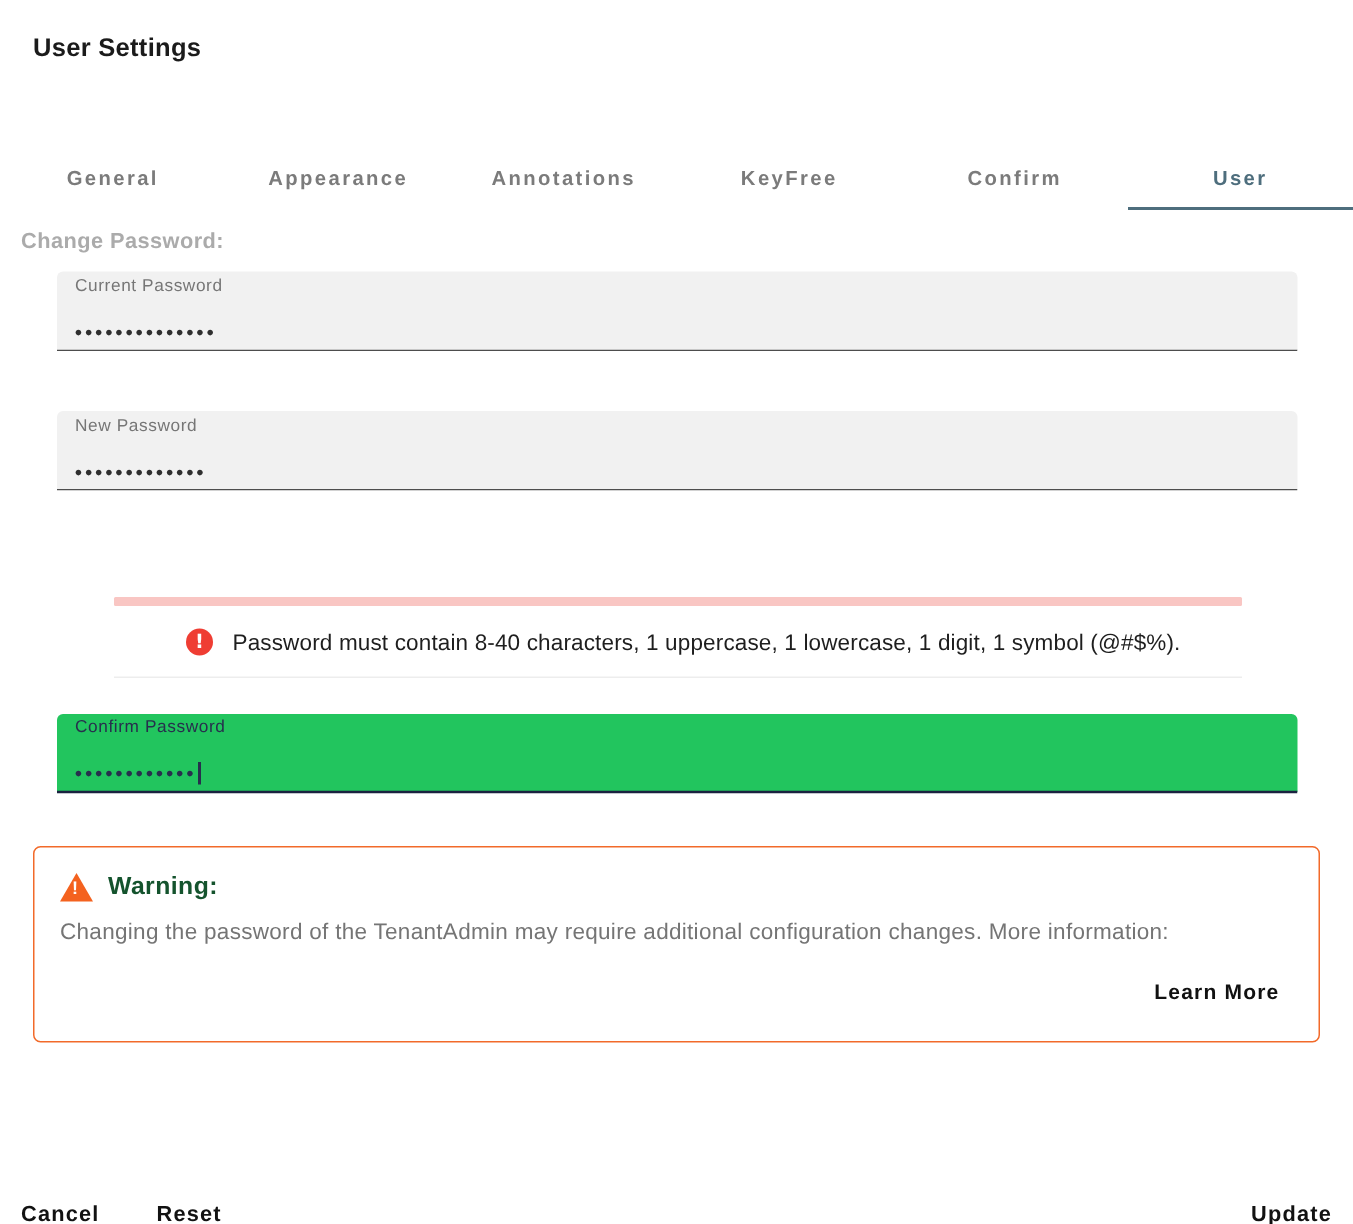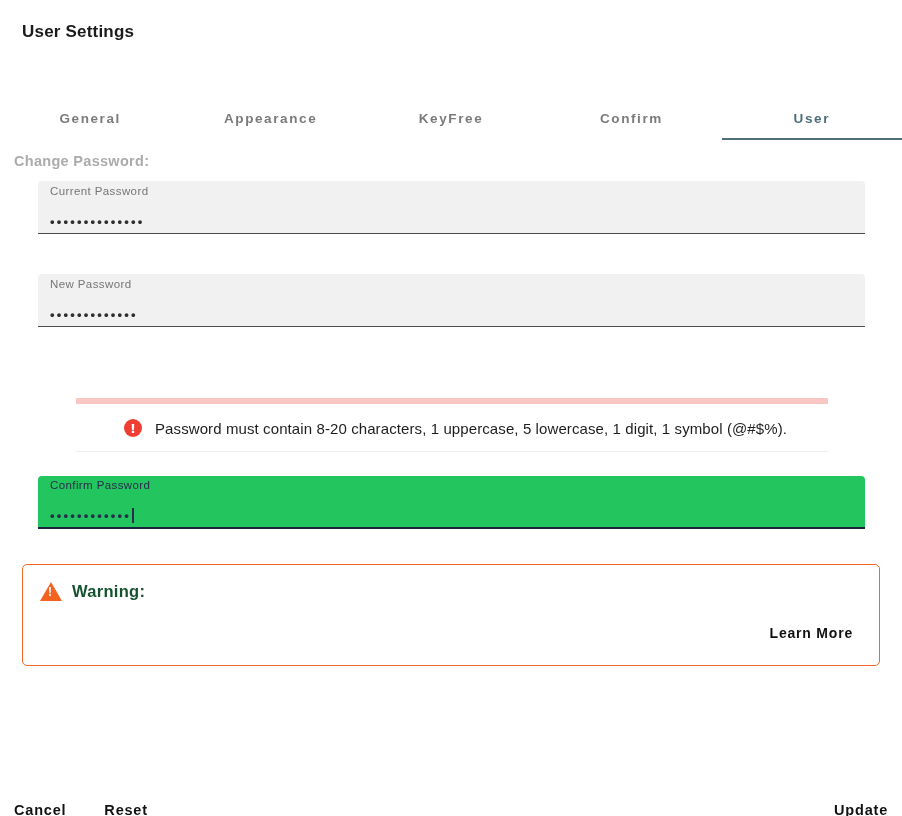--- a/index.html
+++ b/index.html
@@ -171,20 +171,21 @@
 </head>
 <body>
 
 <div class="page">
 
   <div class="page-title">User Settings</div>
 
   <div class="tab-bar">
     <div class="tab">General</div>
     <div class="tab">Appearance</div>
+    <div class="tab">Annotations</div>
     <div class="tab">KeyFree</div>
     <div class="tab">Confirm</div>
     <div class="tab active">User</div>
   </div>
 
   <div class="section-label">Change Password:</div>
 
   <div class="fields">
 
     <div class="field first">
@@ -194,36 +195,37 @@
 
     <div class="field second">
       <div class="field-label">New Password</div>
       <div class="field-value">•••••••••••••</div>
     </div>
 
     <div class="error-block">
       <div class="error-bar"></div>
       <div class="error-row">
         <span class="error-icon">!</span>
-        <span class="error-text">Password must contain 8-20 characters, 1 uppercase, 5 lowercase, 1 digit, 1 symbol (@#$%).</span>
+        <span class="error-text">Password must contain 8-40 characters, 1 uppercase, 1 lowercase, 1 digit, 1 symbol (@#$%).</span>
       </div>
     </div>
 
     <div class="field focused">
       <div class="field-label">Confirm Password</div>
       <div class="field-value"><span>••••••••••••</span><span class="caret"></span></div>
     </div>
 
   </div>
 
   <div class="warning-box">
     <div class="warning-head">
       <span class="warning-tri"></span>
       <span class="warning-title">Warning:</span>
     </div>
+    <div class="warning-text">Changing the password of the TenantAdmin may require additional configuration changes. More information:</div>
     <div class="warning-link-row">
       <span class="warning-link">Learn More</span>
     </div>
   </div>
 
   <div class="actions">
     <button class="btn cancel">Cancel</button>
     <button class="btn reset">Reset</button>
     <button class="btn update">Update</button>
   </div>

